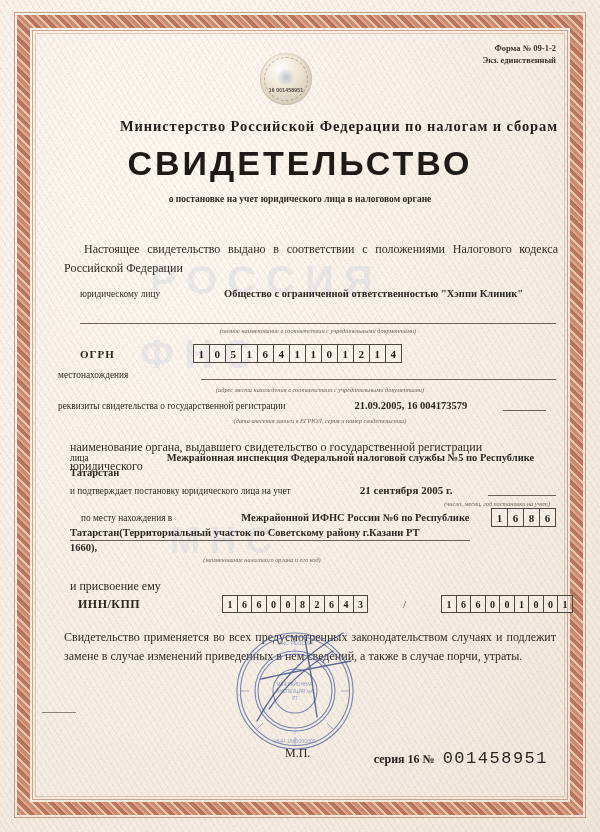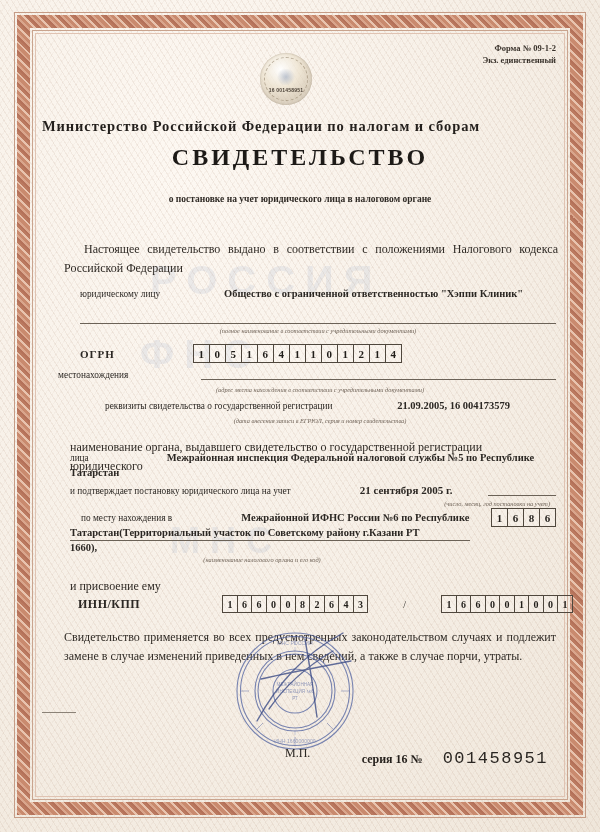--- a/index.html
+++ b/index.html
@@ -109,32 +109,32 @@
   }
   .holo .holonum{
     position:absolute;left:0;right:0;bottom:12px;
     text-align:center;
     font-size:5px;font-weight:bold;letter-spacing:.2px;
     color:#4a4036;
     font-family:"Liberation Sans", sans-serif;
   }
   .ministry{
     position:absolute;left:0;right:0;top:78px;
-    text-align:left;
+    text-align:right;
     font-size:14.5px;font-weight:bold;
     letter-spacing:.9px;
     font-family:"Liberation Serif", serif;
     color:#231f1c;
   }
   .bigtitle{
     position:absolute;left:0;right:0;top:104px;
     text-align:center;
-    font-size:24px;font-weight:bold;
+    font-size:34px;font-weight:bold;
     letter-spacing:3px;
-    font-family:Liberation Serif, serif;
+    font-family:Liberation Sans, sans-serif;
     color:#1d1a17;
   }
   .subtitle{
     position:absolute;left:0;right:0;top:152px;
     text-align:center;
     font-size:9.5px;font-weight:bold;
     line-height:1.65;
     color:#2f2a25;
   }
   .para{
@@ -194,21 +194,21 @@
     position:absolute;left:205px;top:585px;
     width:140px;height:110px;z-index:6;opacity:.8;pointer-events:none;
   }
   .mp{
     position:absolute;left:243px;top:706px;
     font-size:12px;z-index:7;color:#2b2723;
     font-family:"Liberation Serif", serif;
   }
   .serial{
     position:absolute;right:10px;bottom:24px;
-    display:flex;align-items:baseline;gap:20px;
+    display:flex;align-items:baseline;gap:8px;
     z-index:6;
   }
   .serial .sertxt{font-size:12px;font-weight:bold;color:#241f1b;}
   .serial .sernum{
     font-size:17px;letter-spacing:1.5px;
     font-family:"Liberation Mono", monospace;
     color:#2b2723;
   }
 </style>
 </head>
@@ -279,21 +279,21 @@
         </span>
     </div>
 
     <div class="line-row" style="left:16px;right:2px;top:330px;">
       <span class="lbl">местонахождения</span>
       <span style="width:5px;"></span>
       <span class="ul" style="margin-left:4px;"></span>
     </div>
     <div class="cap" style="left:60px;right:20px;top:346px;">(адрес места нахождения в соответствии с учредительными документами)</div>
 
-    <div class="line-row" style="left:16px;right:12px;top:360px;margin-left:47px;">
+    <div class="line-row" style="left:16px;right:12px;top:360px;">
       <span class="lbl">реквизиты свидетельства о государственной регистрации</span>
       <span style="width:5px;"></span>
       <span class="val">21.09.2005, 16 004173579</span>
       <span class="ul" style="margin-left:4px;"></span>
     </div>
     <div class="cap" style="left:60px;right:20px;top:377px;">(дата внесения записи в ЕГРЮЛ, серия и номер свидетельства)</div>
 
     <div class="para" style="left:28px;right:2px;top:398px;">наименование органа, выдавшего свидетельство о государственной регистрации юридического</div>
     <div class="line-row" style="left:28px;right:2px;top:412px;">
       <span class="lbl">лица</span>

